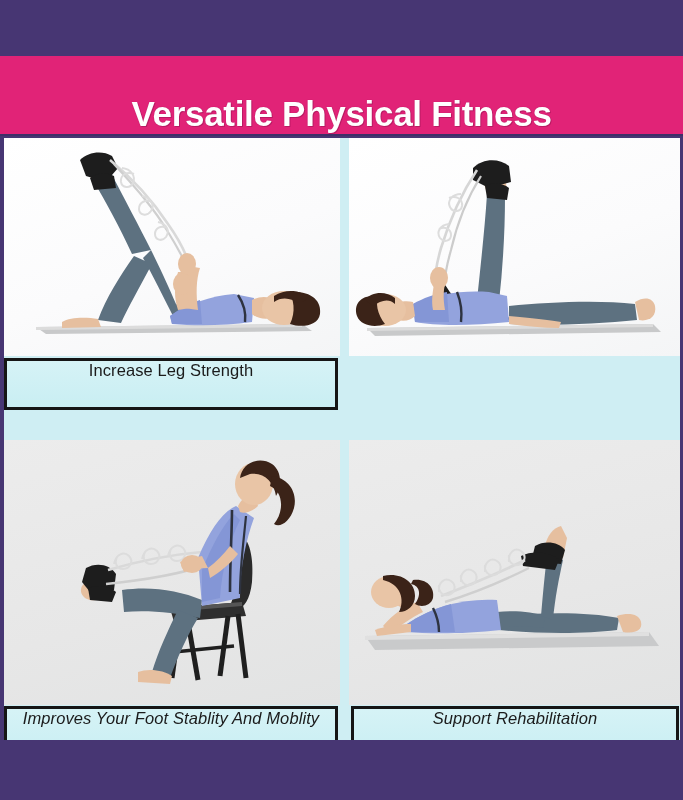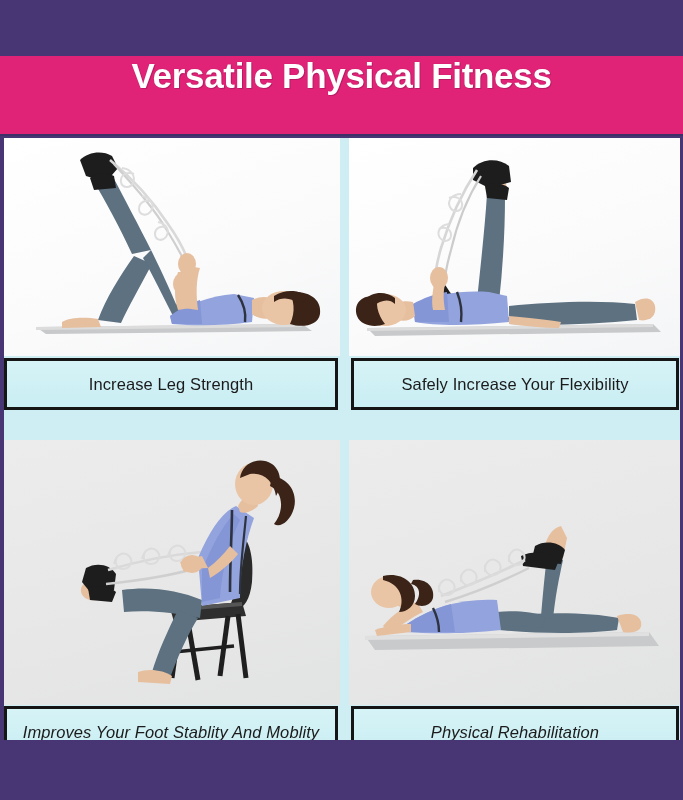--- a/index.html
+++ b/index.html
@@ -18,21 +18,21 @@
   
   .header-purple {
     position: absolute; left: 0; top: 0;
     width: 683px; height: 56px;
     background: #473673;
   }
   .title-banner {
     position: absolute; left: 0; top: 56px;
     width: 683px; height: 80px;
     background: #e12377;
-    display: flex; align-items: flex-start; justify-content: center;
+    display: flex; align-items: flex-end; justify-content: center;
     border-bottom: 2px solid #3f2f68;
   }
   .title-text {
     color: #ffffff;
     font-size: 35px;
     font-weight: bold;
     letter-spacing: -0.3px;
     text-shadow: 0 0 1px #a8145a, 1px 1px 0 rgba(140,20,80,.45);
     white-space: nowrap;
   }
@@ -75,21 +75,21 @@
   .cell-r2 .photo { height: 265px; }
   .photo-top { background: linear-gradient(160deg,#ffffff 0%,#fbfbfc 55%,#f4f5f6 100%); }
   .photo-bot { background: linear-gradient(165deg,#ececec 0%,#e7e7e7 60%,#e2e3e3 100%); }
 
   
   .caption {
     position: absolute; left: 2px; right: 2px;
     height: 52px;
     background: linear-gradient(180deg,#d6f3f6 0%,#c9eef3 100%);
     border: 3px solid #151515;
-    display: flex; align-items: center; justify-content: center;
+    display: flex; align-items: flex-start; justify-content: center;
   }
   .cell-r1 .caption { top: 220px; }
   .cell-r2 .caption { top: 266px; }
   .caption span {
     color: #1b1b1b;
     font-size: 16.5px;
     letter-spacing: .1px;
     white-space: nowrap;
   }
 
@@ -191,23 +191,20 @@
           <ellipse cx="90" cy="140" rx="9" ry="11" fill="#e6bf9f"></ellipse>
 
           <path d="M160 178 C182 180 200 182 212 184 L210 190 C194 190 176 188 160 186 Z" fill="#e6bf9f"></path>
 
           <path d="M64 164 C56 162 48 164 44 168 L48 182 C56 184 62 182 66 178 Z" fill="#e6bf9f"></path>
           <ellipse cx="36" cy="172" rx="21" ry="16" fill="#e9c5a6"></ellipse>
           <path d="M30 158 C12 156 4 166 8 178 C12 188 26 190 36 186 C28 176 26 164 30 158 Z" fill="#3b2318"></path>
           <path d="M46 160 C36 152 22 154 16 162 L24 168 C32 162 40 160 46 166 Z" fill="#3b2318"></path>
         </svg>
       </div>
-      <div class="caption">
-        <span>Safely Increase Your Flexibility</span>
-      </div>
     </div>
 
     <div class="cell cell-r2 cell-c1">
       <div class="photo photo-bot">
         <svg class="figure" viewBox="0 0 338 265" preserveAspectRatio="xMidYMid meet">
 
           <path d="M236 92 C248 98 252 118 250 142 C248 160 242 168 234 170 L228 166 C236 148 238 118 230 98 Z" fill="#2a2a2a"></path>
 
           <path d="M168 168 L240 162 L244 176 L172 182 Z" fill="#2e2e2e"></path>
           <path d="M168 168 L240 162 L240 166 L168 172 Z" fill="#555555"></path>
@@ -287,20 +284,20 @@
           <path d="M26 190 C36 186 50 184 62 184 L62 192 L28 196 Z" fill="#e6bf9f"></path>
 
           <path d="M62 162 C58 156 54 152 48 150 L42 160 C48 166 56 170 60 170 Z" fill="#e6bf9f"></path>
           <ellipse cx="40" cy="152" rx="18" ry="16" fill="#e9c5a6"></ellipse>
           <path d="M34 136 C52 132 66 142 66 156 C66 166 58 172 50 172 C56 160 52 144 34 140 Z" fill="#3b2318"></path>
 
           <path d="M64 140 C78 138 86 148 84 158 C82 166 72 168 66 164 C72 156 72 146 62 144 Z" fill="#3b2318"></path>
         </svg>
       </div>
       <div class="caption">
-        <span>Physical Rehabilitation</span>
+        <span>Support Rehabilitation</span>
       </div>
     </div>
 
   </div>
 
   <div class="footer-purple"></div>
 </div>
 
 </body></html>

